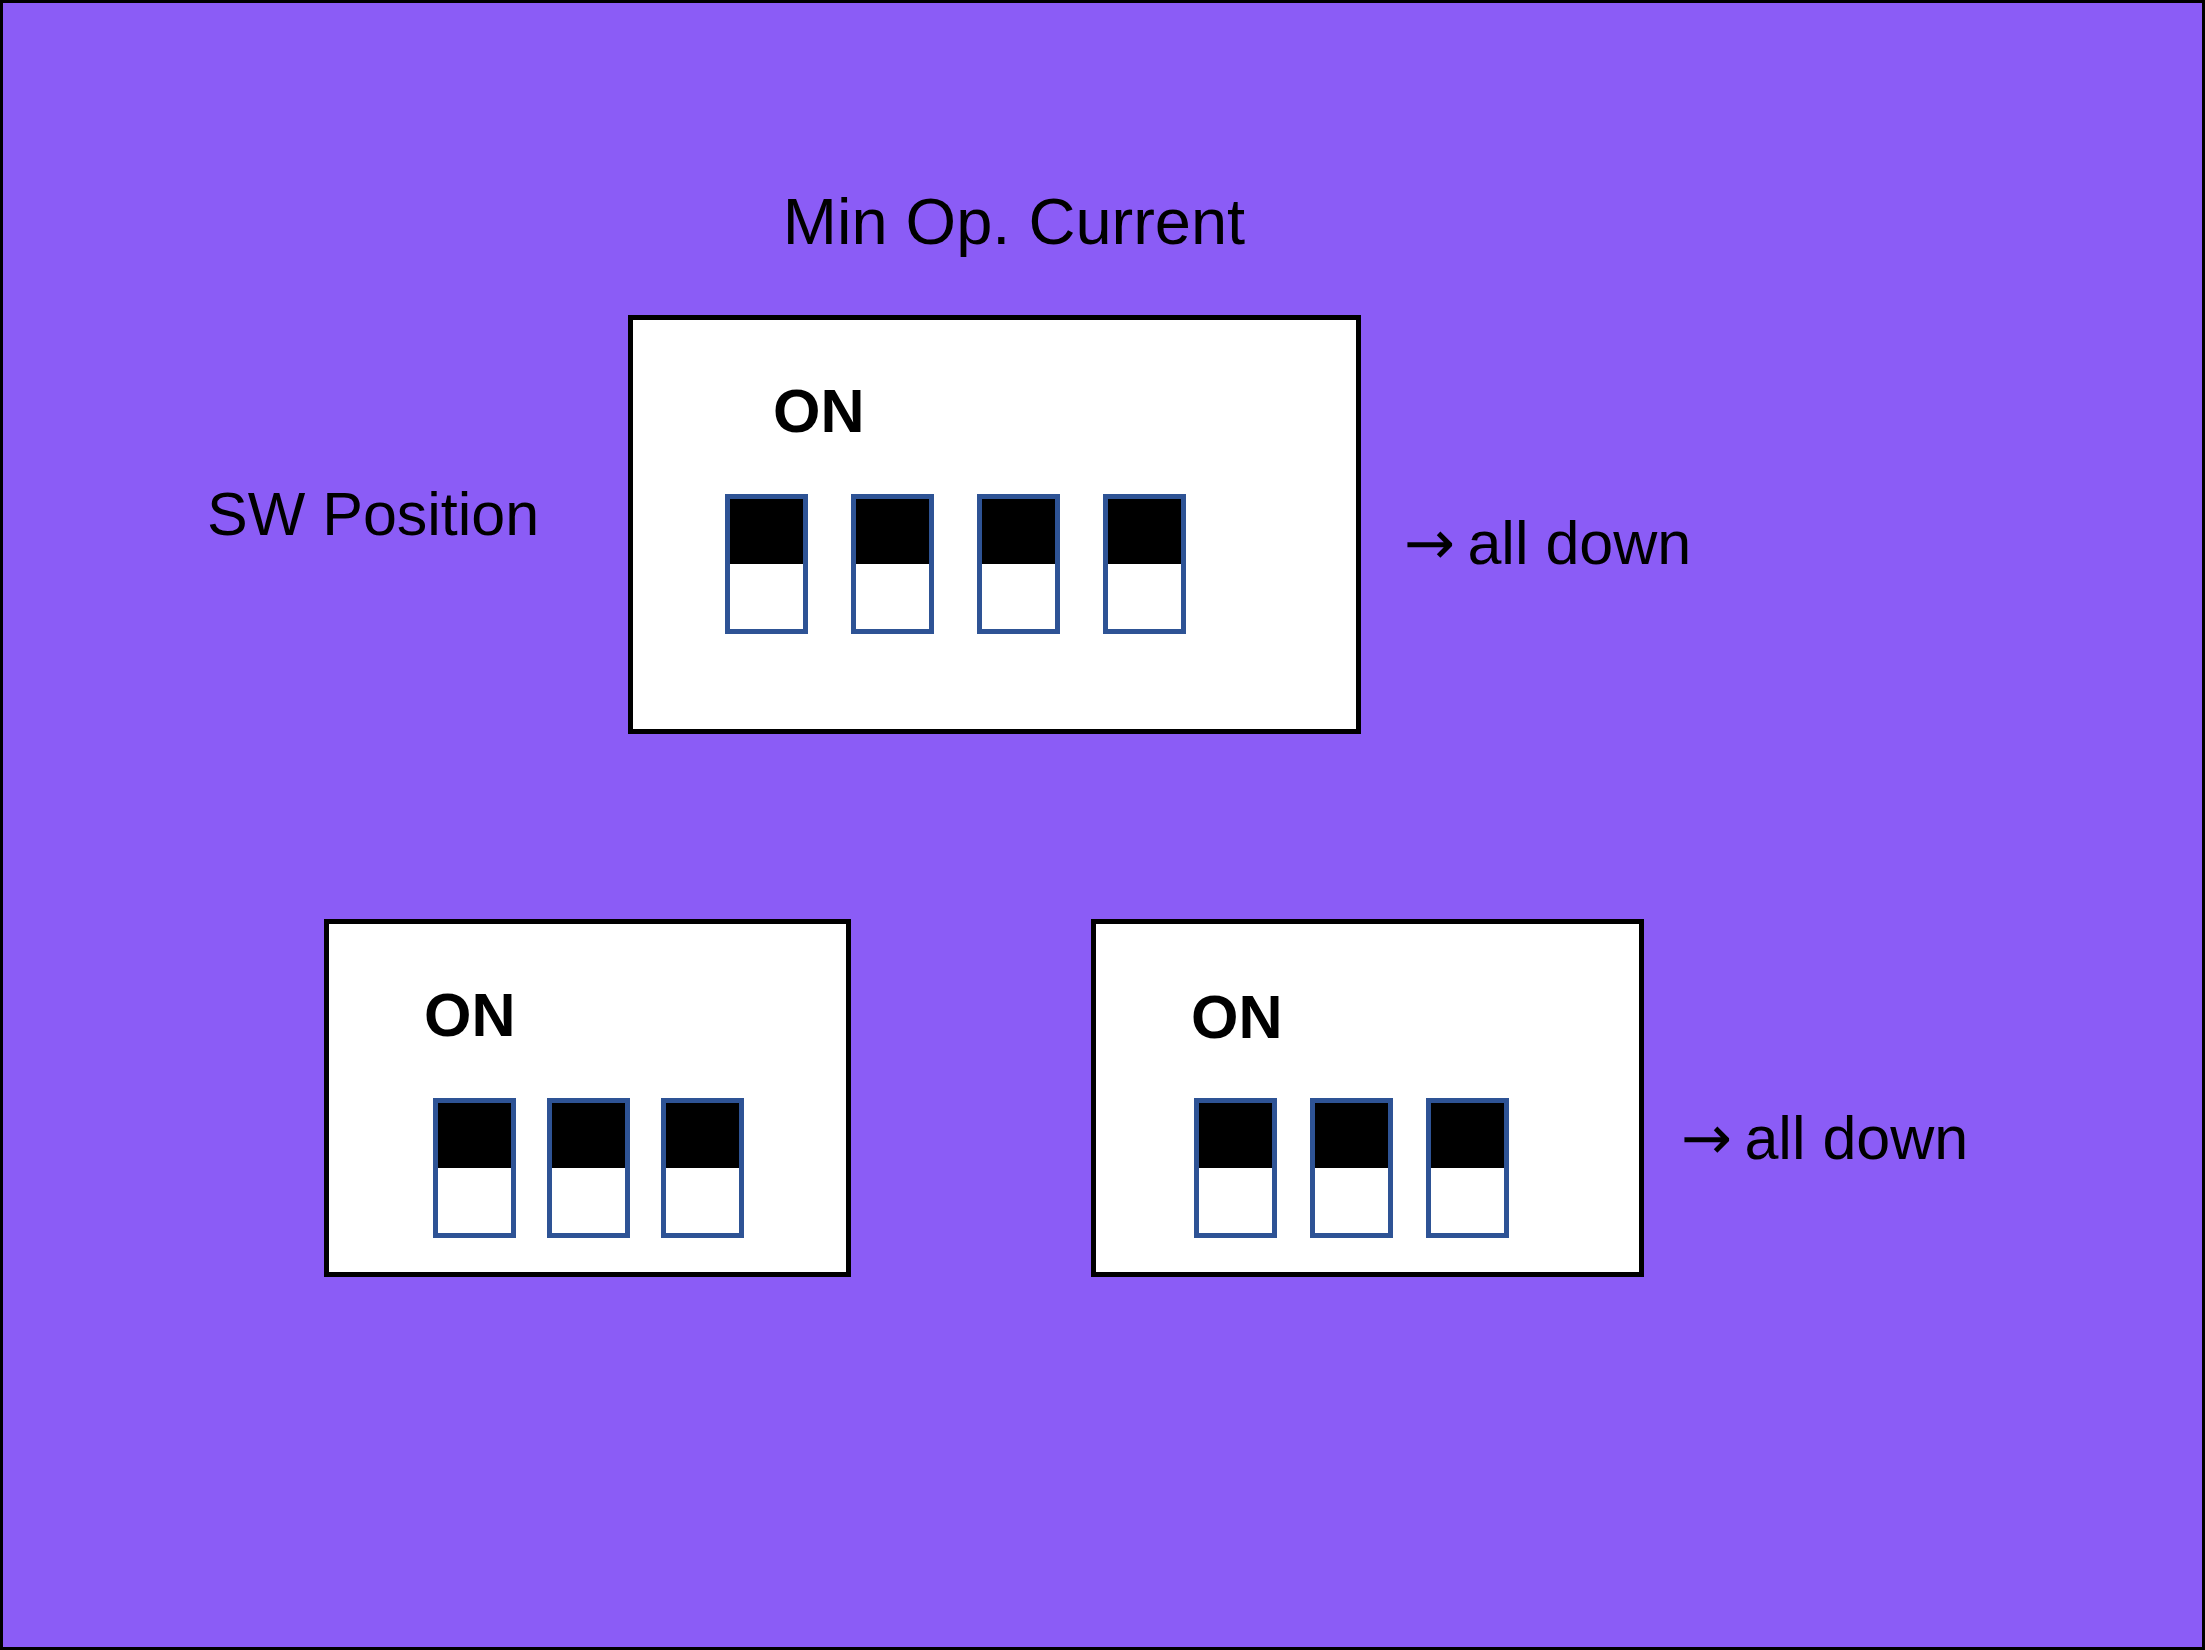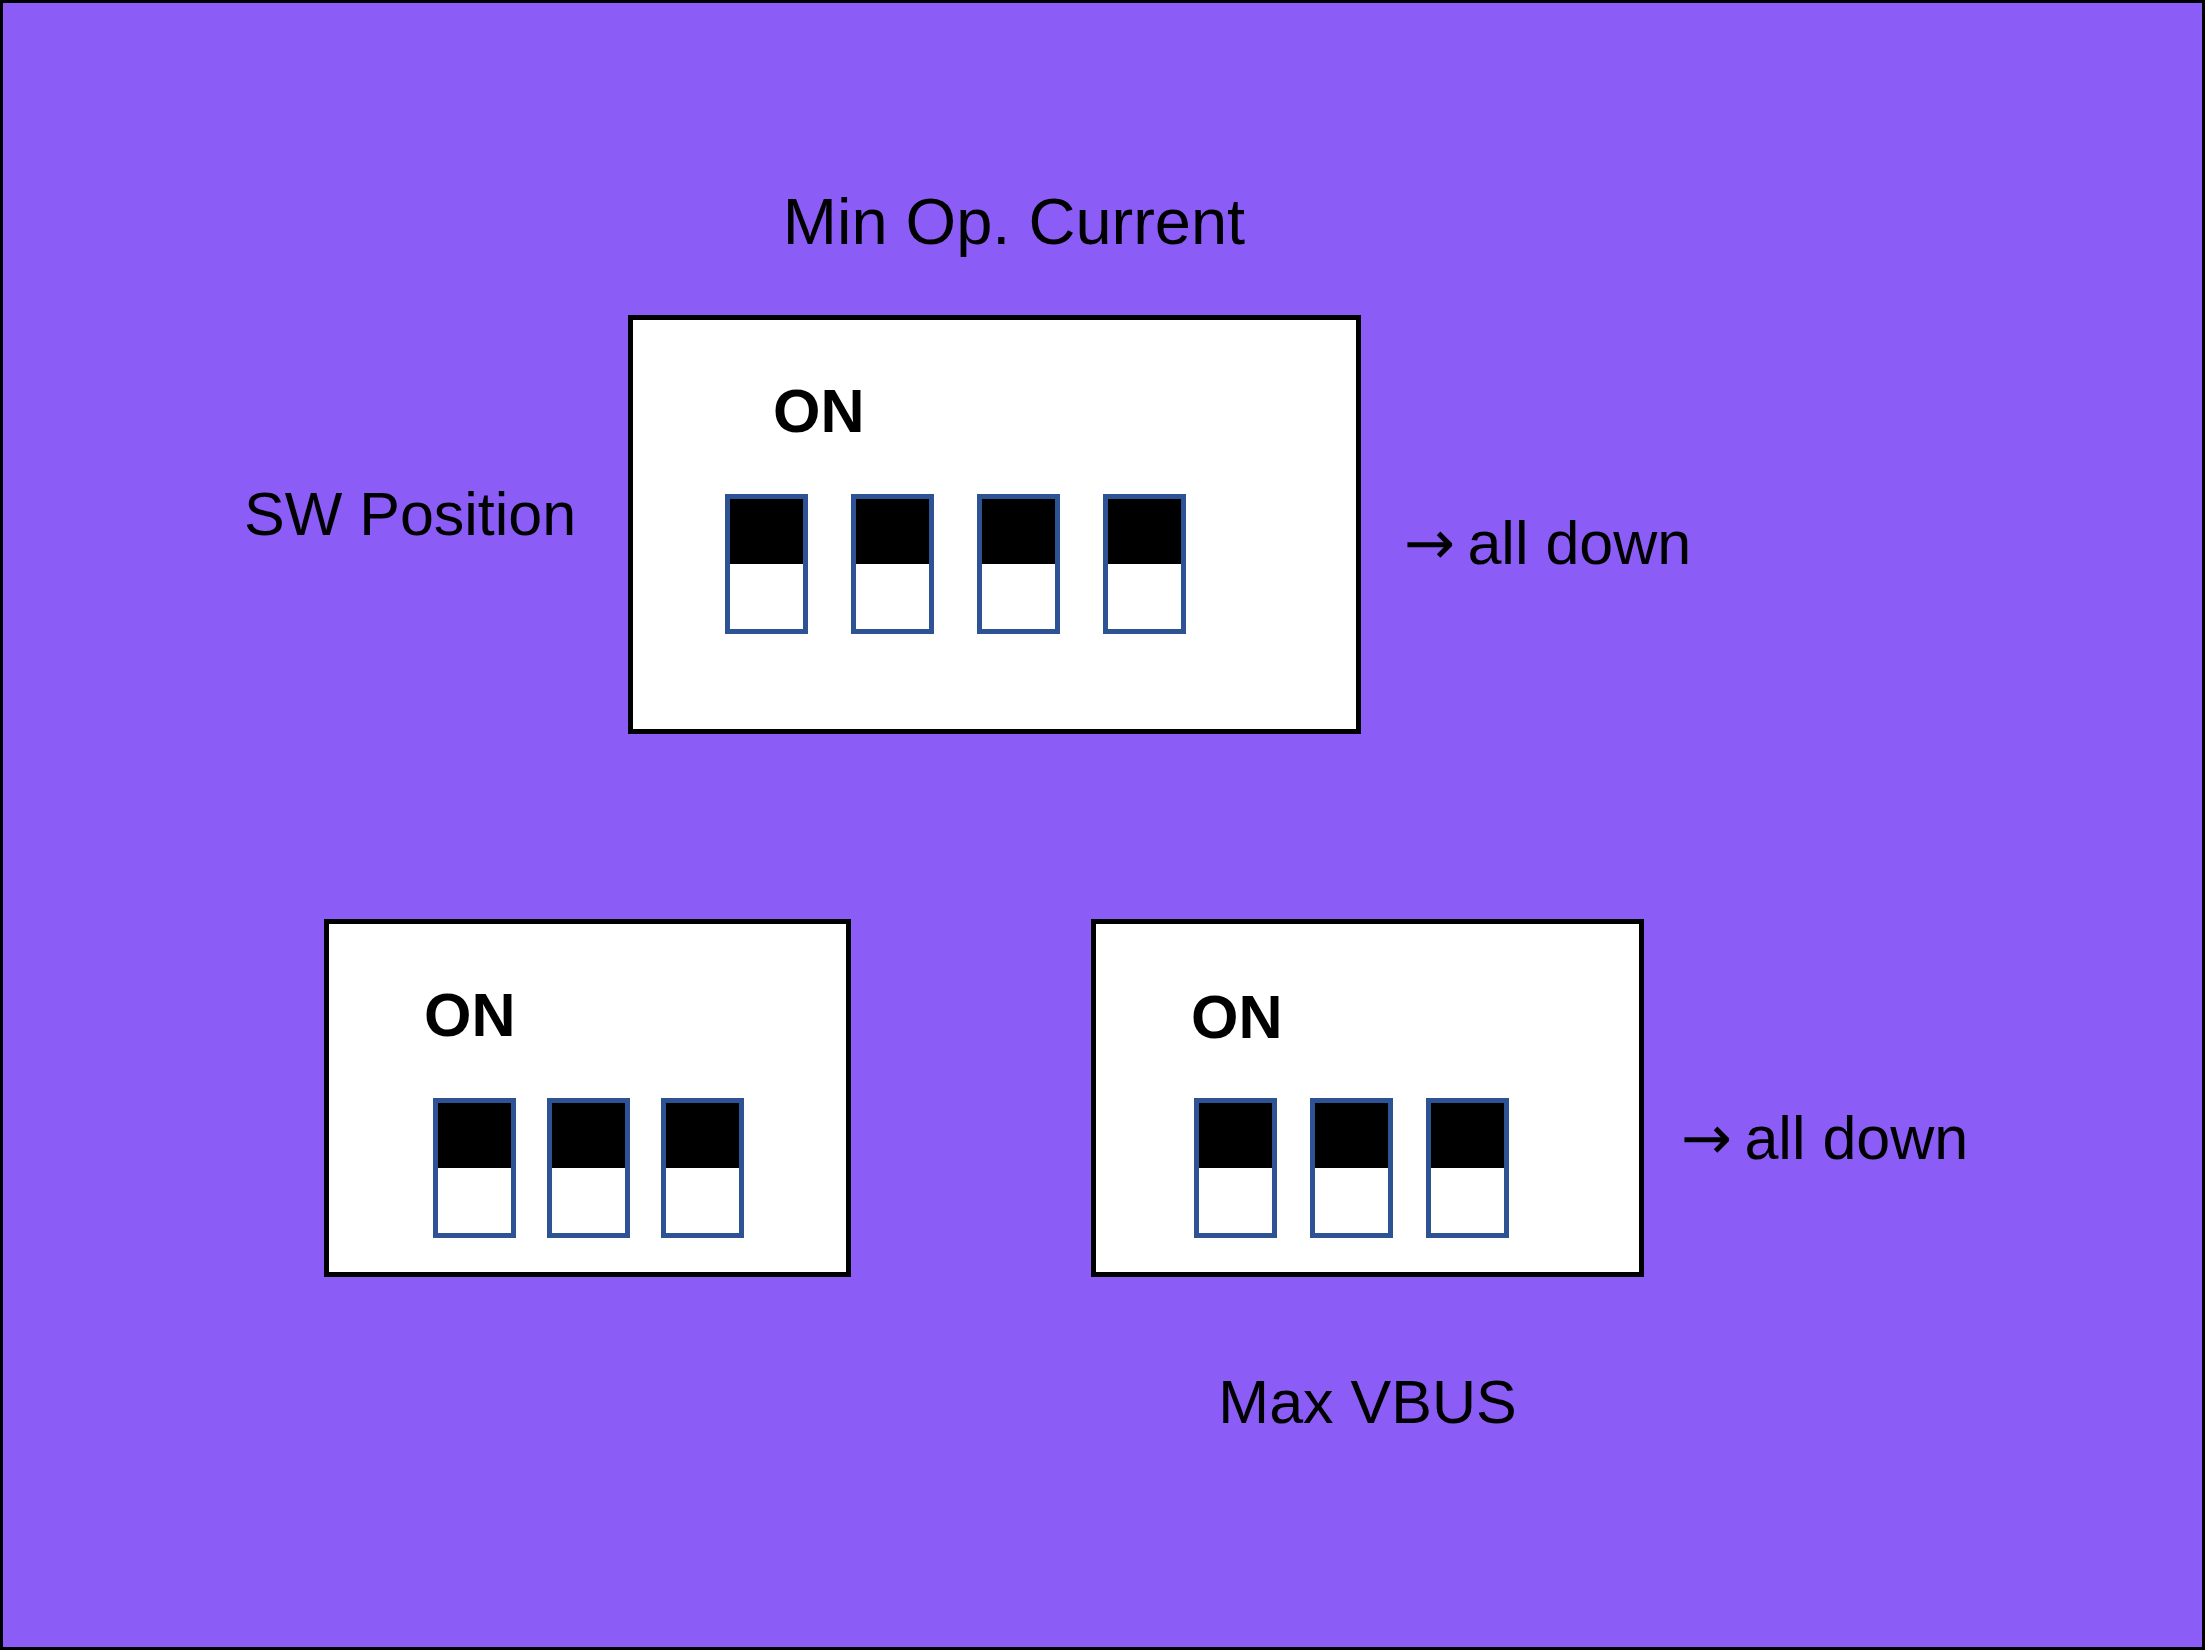--- a/index.html
+++ b/index.html
@@ -35,21 +35,20 @@
     top: 186px;
     width: 2022px;
     text-align: center;
     font-size: 65px;
   }
 
   #label-sw-position {
     left: 204px;
     top: 481px;
     font-size: 61px;
-    margin-left: 37px;
   }
 
   #annotation-top {
     left: 1401px;
     top: 509px;
     font-size: 61px;
   }
 
   #annotation-bottom {
     left: 1678px;
@@ -238,20 +237,19 @@
         <div class="toggle-top"></div>
         <div class="toggle-bottom"></div>
       </div>
       <div class="dip-switch state-down">
         <div class="toggle-top"></div>
         <div class="toggle-bottom"></div>
       </div>
     </div>
   </div>
 
-  <div class="text-label" id="label-max-vbus">Max VBUS</div>
 
   <div class="text-label" id="annotation-bottom">
     <span class="arrow-glyph">→</span><span>all down</span>
   </div>
 
 </div>
 
 
 </body></html>

